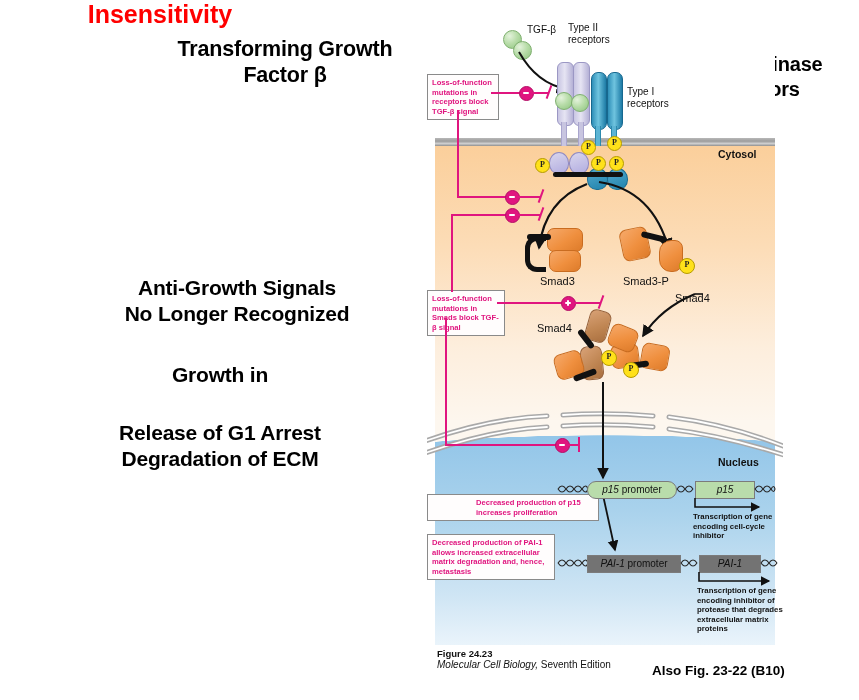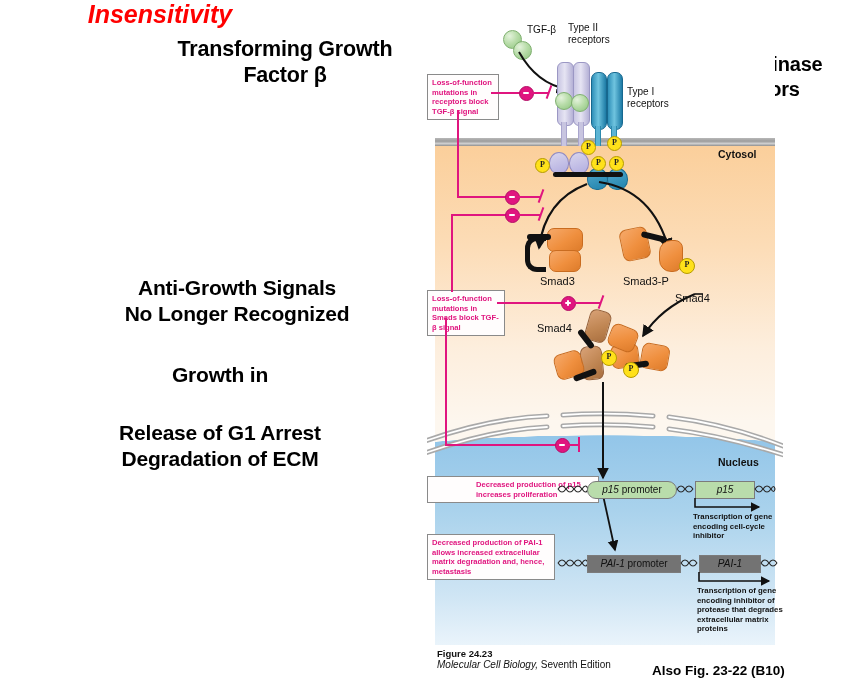--- a/index.html
+++ b/index.html
@@ -11,21 +11,21 @@
 
   
   #left-text-column{left:0;top:0;width:420px;height:700px;}
   .slide-heading{
     position:absolute;font-weight:bold;color:#000;text-align:center;
     font-size:21px;line-height:26px;letter-spacing:-0.2px;
   }
   #tgfb-title{left:150px;top:36px;width:270px;font-size:21.5px;}
   #insensitivity-title{
     left:60px;top:210px;width:320px;text-align:center;
-    font-size:25px;font-weight:bold;color:#ff0000;font-style:italic;
+    font-size:25px;font-weight:bold;color:#ff0000;
   }
   #anti-growth-block{left:72px;top:275px;width:330px;}
   #results-block{left:55px;top:362px;width:330px;}
   #release-block{left:55px;top:420px;width:330px;}
 
   
   #figure-panel{left:435px;top:0px;width:340px;height:645px;}
 
   
   #extracellular-space{
@@ -357,21 +357,21 @@
   <div class="pink-stop" style="left:165px;top:295px;height:14px;transform:rotate(20deg);"></div>
 
   <div class="pink-line" style="left:10px;top:318px;width:2px;height:128px;"></div>
   <div class="pink-line" style="left:10px;top:444px;width:112px;height:2px;"></div>
   <div class="pink-node" style="left:120px;top:438px;">
       <span></span>
     </div>
   <div class="pink-line" style="left:132px;top:444px;width:12px;height:2px;"></div>
   <div class="pink-stop" style="left:143px;top:437px;height:15px;"></div>
 
-  <div class="callout-box" style="left:-8px;top:476px;width:118px;padding-left:48px;">Decreased production of p15 increases proliferation</div>
+  <div class="callout-box" style="left:-8px;top:494px;width:118px;padding-left:48px;">Decreased production of p15 increases proliferation</div>
 
   <div class="callout-box" style="left:-8px;top:534px;width:118px;">Decreased production of PAI-1 allows increased extracellular matrix degradation and, hence, metastasis</div>
 
   <svg class="dna-squiggle" style="left:122px;top:482px;" width="32" height="14">
     <path d="M1 7 q4 -6 8 0 q4 6 8 0 q4 -6 8 0 q4 6 6 0" stroke="#2b2b2b" stroke-width="1.2" fill="none"></path>
     <path d="M1 7 q4 6 8 0 q4 -6 8 0 q4 6 8 0 q4 -6 6 0" stroke="#2b2b2b" stroke-width="1.2" fill="none"></path>
   </svg>
   <div class="gene-box green" style="left:152px;top:481px;width:88px;border-radius:9px;">
     <i>p15</i><span> promoter</span>
   </div>

